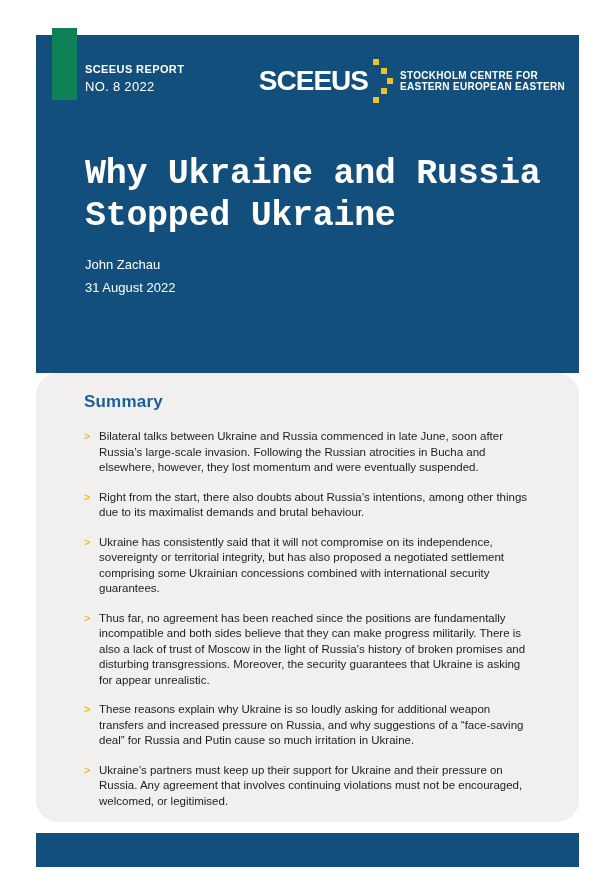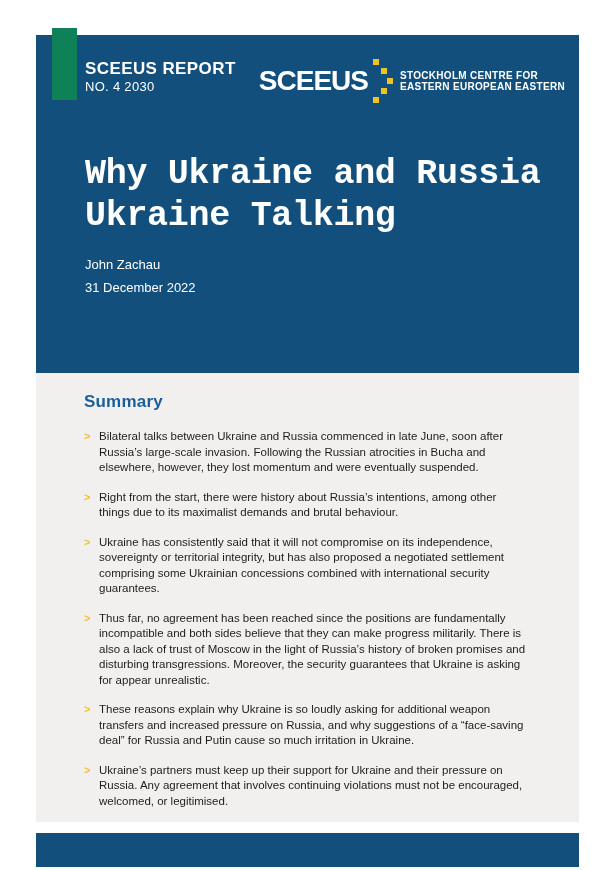--- a/index.html
+++ b/index.html
@@ -14,92 +14,92 @@
   html,body{background:#fff;}
   body{font-family:"Liberation Sans", sans-serif;}
   .page{position:relative;width:615px;height:870px;background:#ffffff;overflow:hidden;}
 
   
   .green-bar{position:absolute;left:52px;top:28px;width:25px;height:72px;background:var(--green);z-index:3;}
 
   
   .hero{position:absolute;left:36px;top:35px;width:543px;height:338px;background:var(--navy);z-index:1;}
   .report-id{position:absolute;left:49px;top:25px;color:#fff;}
-  .report-label{font-size:17px;font-weight:bold;letter-spacing:.4px;line-height:18px;}
+  .report-label{font-size:11px;font-weight:bold;letter-spacing:.4px;line-height:18px;}
   .report-number{font-size:13px;font-weight:normal;letter-spacing:.3px;line-height:18px;}
 
   .logo{position:absolute;right:14px;top:24px;display:flex;align-items:center;color:#fff;}
   .wordmark{font-size:28px;font-weight:bold;letter-spacing:-1px;line-height:1;}
   .chevron-icon{margin:0 6px 0 4px;display:block;}
   .tagline{font-size:10px;font-weight:bold;letter-spacing:.3px;line-height:11px;white-space:nowrap;}
 
   .title{position:absolute;left:49px;top:118px;color:#fff;font-size:35px;font-weight:bold;line-height:42px;letter-spacing:-.3px;font-family:Liberation Mono, monospace;}
   .byline{position:absolute;left:49px;top:218px;color:#fff;font-size:13px;line-height:23px;}
 
   
-  .summary{position:absolute;left:36px;top:373px;width:543px;height:449px;background:var(--light-gray);z-index:1;}
+  .summary{position:absolute;left:36px;top:373px;width:543px;height:449px;background:var(--light-gray);z-index:1;border-radius:22px;}
   .summary-heading{position:absolute;left:48px;top:19px;color:var(--heading-blue);font-size:17px;font-weight:bold;letter-spacing:.2px;}
   .summary-list{position:absolute;left:48px;top:56px;width:445px;list-style:none;}
   .summary-list li{position:relative;padding-left:15px;margin-bottom:14px;color:var(--body-text);font-size:11.5px;line-height:15.5px;}
   .bullet-marker{position:absolute;left:0;top:0;color:var(--gold);font-weight:bold;font-size:11px;}
 
   
   .footer-bar{position:absolute;left:36px;top:833px;width:543px;height:34px;background:var(--navy);z-index:1;}
 </style>
 </head>
 <body>
 
 <div class="page">
 
   <div class="green-bar"></div>
 
   <div class="hero">
 
     <div class="report-id">
       <div class="report-label">SCEEUS REPORT</div>
-      <div class="report-number">NO. 4 2030</div>
+      <div class="report-number">NO. 8 2022</div>
     </div>
 
     <div class="logo">
       <span class="wordmark">SCEEUS</span>
       <svg class="chevron-icon" width="22" height="44" viewBox="0 0 22 44" aria-hidden="true">
         <rect x="1" y="0" width="6" height="6" fill="#EEC424"></rect>
         <rect x="9" y="9" width="6" height="6" fill="#EEC424"></rect>
         <rect x="15" y="19" width="6" height="6" fill="#EEC424"></rect>
         <rect x="9" y="29" width="6" height="6" fill="#EEC424"></rect>
         <rect x="1" y="38" width="6" height="6" fill="#EEC424"></rect>
       </svg>
       <span class="tagline">
         <span>STOCKHOLM CENTRE FOR</span><br>
         <span>EASTERN EUROPEAN EASTERN</span>
       </span>
     </div>
 
     <h1 class="title">
       <span>Why Ukraine and Russia</span><br>
-      <span>Ukraine Talking</span>
+      <span>Stopped Ukraine</span>
     </h1>
 
     <div class="byline">
       <div>John Zachau</div>
-      <div>31 December 2022</div>
+      <div>31 August 2022</div>
     </div>
 
   </div>
 
   <div class="summary">
     <h2 class="summary-heading">Summary</h2>
     <ul class="summary-list">
       <li>
         <span class="bullet-marker">&gt;</span>
         <span>Bilateral talks between Ukraine and Russia commenced in late June, soon after Russia’s large-scale invasion. Following the Russian atrocities in Bucha and elsewhere, however, they lost momentum and were eventually suspended.</span>
       </li>
       <li>
         <span class="bullet-marker">&gt;</span>
-        <span>Right from the start, there were history about Russia’s intentions, among other things due to its maximalist demands and brutal behaviour.</span>
+        <span>Right from the start, there also doubts about Russia’s intentions, among other things due to its maximalist demands and brutal behaviour.</span>
       </li>
       <li>
         <span class="bullet-marker">&gt;</span>
         <span>Ukraine has consistently said that it will not compromise on its independence, sovereignty or territorial integrity, but has also proposed a negotiated settlement comprising some Ukrainian concessions combined with international security guarantees.</span>
       </li>
       <li>
         <span class="bullet-marker">&gt;</span>
         <span>Thus far, no agreement has been reached since the positions are fundamentally incompatible and both sides believe that they can make progress militarily. There is also a lack of trust of Moscow in the light of Russia’s history of broken promises and disturbing transgressions. Moreover, the security guarantees that Ukraine is asking for appear unrealistic.</span>
       </li>
       <li>

